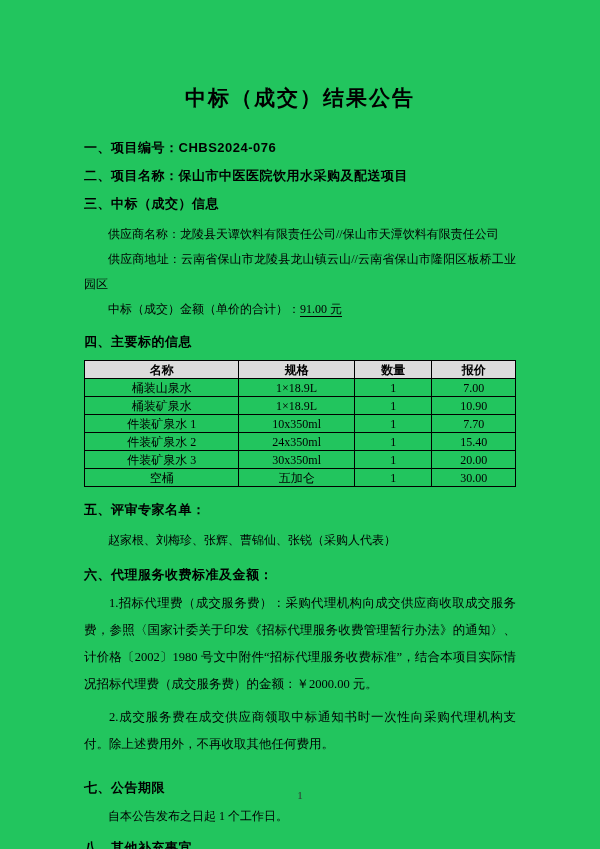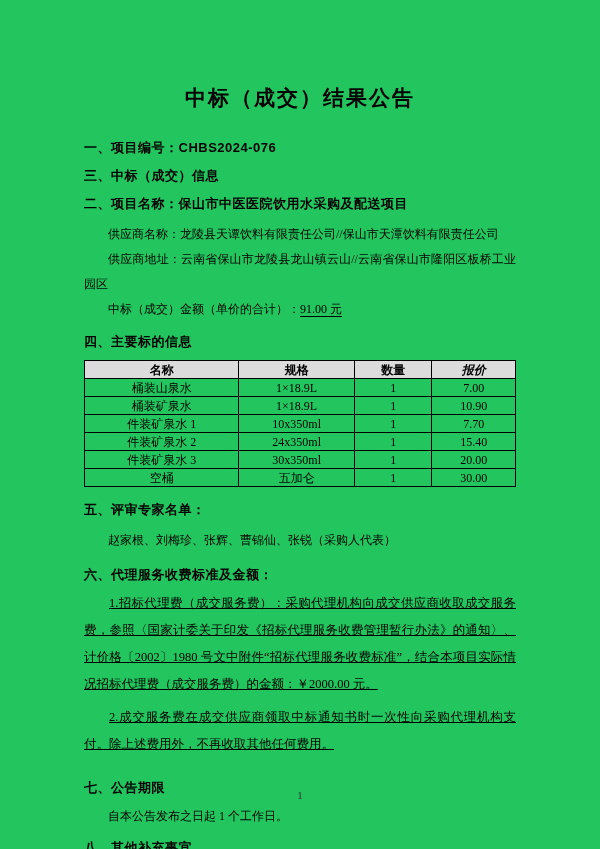--- a/index.html
+++ b/index.html
@@ -81,30 +81,29 @@
     white-space:nowrap;
   }
   .items-table th{
     font-family:"Liberation Sans","DejaVu Sans",sans-serif;
     font-weight:bold;
     background:#dcdcdc;
   }
   .col-name{width:39.5%;}
   .col-spec{width:27.5%;}
   .col-qty{width:15.5%;margin-top:6px;}
-  .col-price{width:17.5%;font-style:italic;}
+  .col-price{width:17.5%;}
   .experts-line{margin-top:9px;}
   .fee-para{
     font-size:12.5px;
     line-height:27px;
     margin:6px 0 0 0;
     text-indent:2em;
     text-align:justify;
     color:#000;
-    text-decoration:underline;
   }
   .period-line{margin-top:7px;}
   .page-number{
     position:absolute;
     left:0;right:0;
     bottom:48px;
     text-align:center;
     font-size:11px;
     color:#333;
   }
@@ -112,23 +111,23 @@
 </head>
 <body>
 
 <div class="page">
   <div class="content">
 
     <h1 class="doc-title">中标（成交）结果公告</h1>
 
     <p class="sec-heading h1"><span>一、项目编号：</span><span class="mono-val">CHBS2024-076</span></p>
 
+    <p class="sec-heading h2"><span>二、项目名称：</span><span>保山市中医医院饮用水采购及配送项目</span></p>
+
     <p class="sec-heading h3">三、中标（成交）信息</p>
-
-    <p class="sec-heading h2"><span>二、项目名称：</span><span>保山市中医医院饮用水采购及配送项目</span></p>
 
     <p class="body-line blk-3">供应商名称：龙陵县天谭饮料有限责任公司//保山市天潭饮料有限责任公司</p>
     <p class="body-line">供应商地址：云南省保山市龙陵县龙山镇云山//云南省保山市隆阳区板桥工业园区</p>
     <p class="body-line amount-line"><span>中标（成交）金额（单价的合计）：</span><span class="underlined">91.00 元</span></p>
 
     <p class="sec-heading h4">四、主要标的信息</p>
 
     <table class="items-table">
       <thead>
         <tr>

